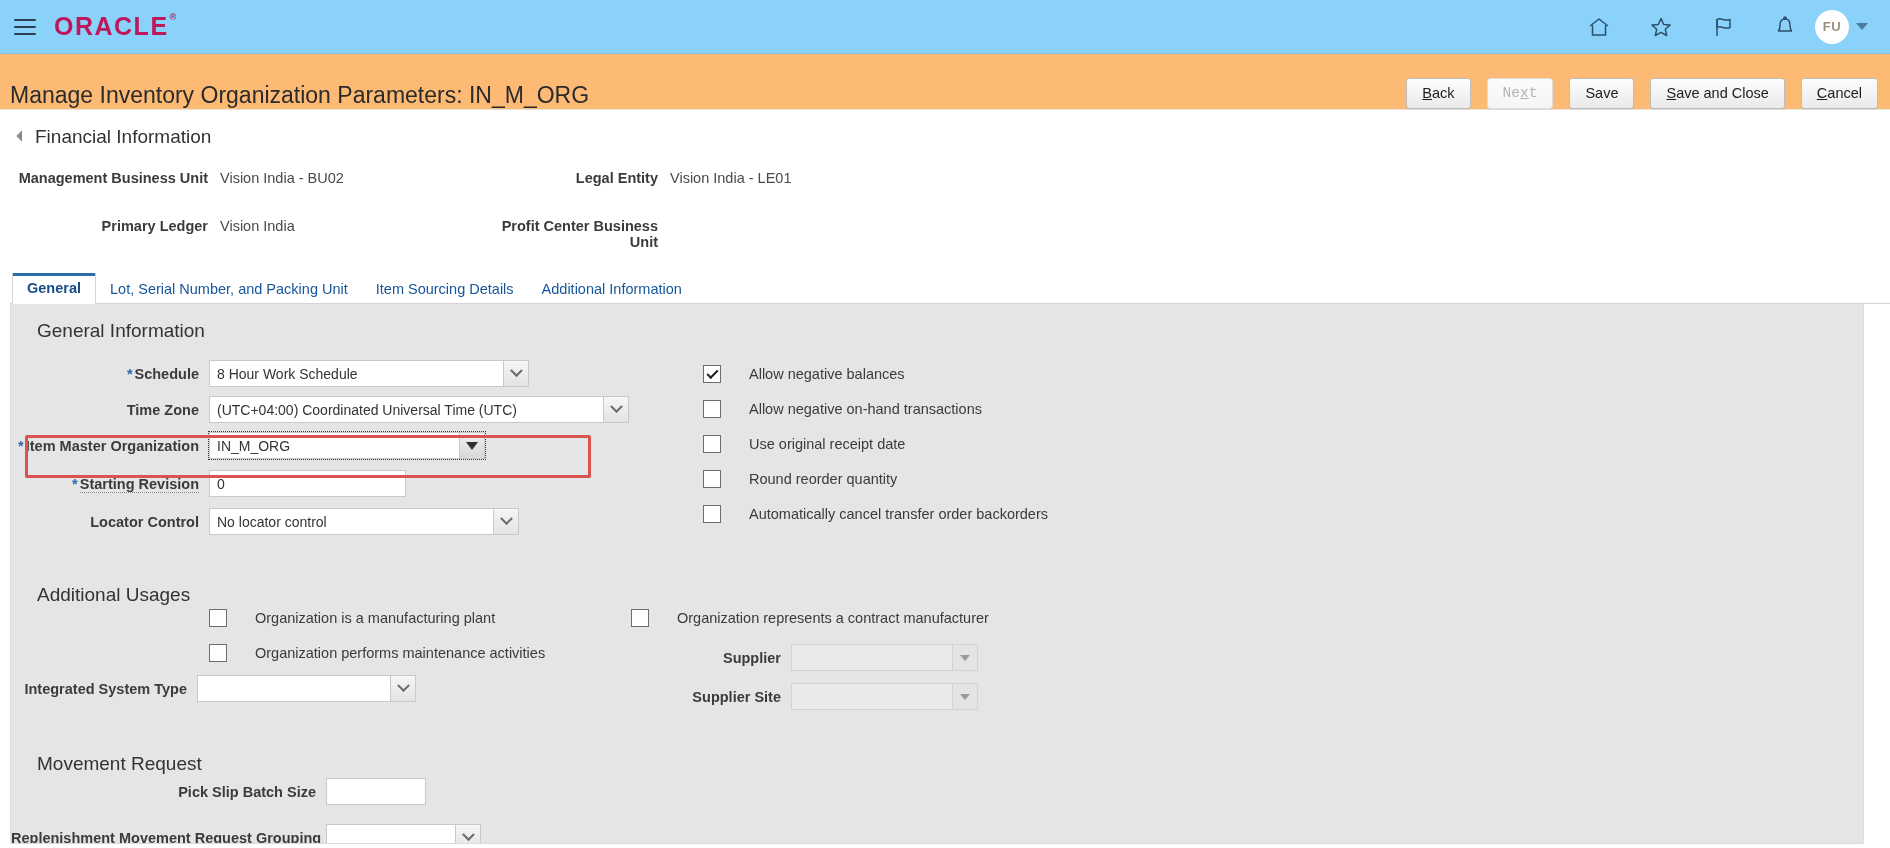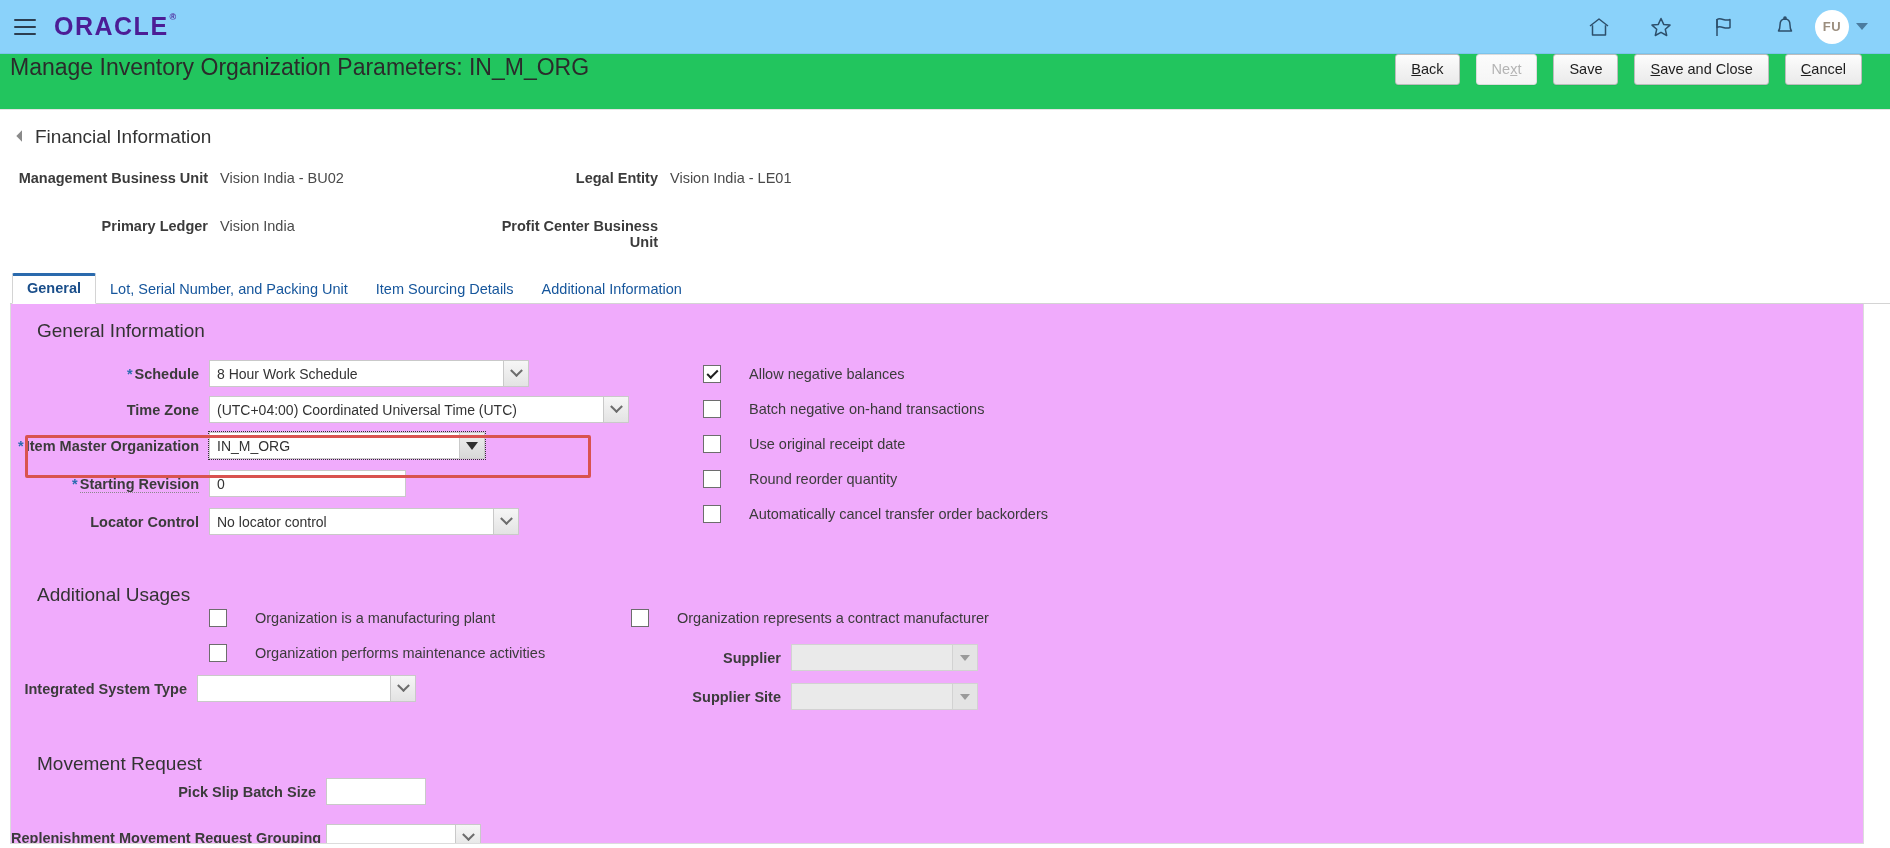--- a/index.html
+++ b/index.html
@@ -31,21 +31,21 @@
     margin-right: 14px;
   }
   .hamburger span {
     display: block; height: 2px; width: 22px;
     background: #2c3e50; border-radius: 1px;
   }
   .oracle-logo {
     font-size: 25px;
     letter-spacing: 1.5px;
     font-weight: bold;
-    color: #4c1d95;
+    color: #be185d;
     font-family: "Liberation Sans", sans-serif;
     position: relative;
     user-select: none;
   }
   .oracle-logo sup {
     font-size: 9px;
     vertical-align: super;
     position: relative;
     top: -6px;
     left: 1px;
@@ -72,23 +72,23 @@
     width: 0; height: 0;
     border-left: 6px solid transparent;
     border-right: 6px solid transparent;
     border-top: 7px solid #3f6d8e;
     opacity: .85;
   }
 
   
   .title-row {
     height: 56px;
-    display: flex; align-items: flex-start;
-    padding: 0 28px 0 10px;
-    background: #22c55e;
+    display: flex; align-items: flex-end;
+    padding: 0 12px 0 10px;
+    background: #fdba74;
     border-bottom: 1px solid #e4e4e4;
   }
   .page-title {
     font-size: 23px;
     color: #2b2b2b;
     font-weight: normal;
     white-space: nowrap;
   }
   .title-spacer { flex: 1; }
   .btn-group { display: flex; align-items: center; gap: 16px; }
@@ -102,20 +102,21 @@
     cursor: pointer;
     white-space: nowrap;
     line-height: 1.2;
     box-shadow: 0 1px 0 rgba(0,0,0,.04);
   }
   .btn.disabled {
     color: #b4b4b4;
     border-color: #dcdcdc;
     background: linear-gradient(to bottom, #fcfcfc, #f5f5f5);
     cursor: default;
+    font-family: Liberation Mono, monospace;
   }
   .btn u { text-decoration: underline; }
 
   
   .section-wrap { padding: 0 0 0 10px; }
   .collapse-head {
     display: flex; align-items: center;
     gap: 9px;
     padding: 16px 0 6px 8px;
     cursor: pointer;
@@ -171,21 +172,21 @@
   }
 
   
   .content-panel {
     border: 1px solid #dcdcdc;
     border-top: none;
     margin-right: 26px;
     height: 540px;
     overflow: hidden;
     position: relative;
-    background: #f0abfc;
+    background: #e5e5e5;
   }
   .sec-title {
     font-size: 19px; color: #333;
     padding: 16px 0 4px 26px;
   }
   .sec-title.sub { padding-top: 22px; }
 
   
   .frow { display: flex; align-items: center; margin-bottom: 9px; }
   .flabel {
@@ -415,21 +416,21 @@
 
   <div class="abs" style="left:692px; top:61px;">
     <div class="cbrow" style="margin-bottom:17px;">
       <div class="cbox">
             <span class="tick"></span>
           </div>
       <div class="cblabel">Allow negative balances</div>
     </div>
     <div class="cbrow" style="margin-bottom:17px;">
       <div class="cbox"></div>
-      <div class="cblabel">Batch negative on-hand transactions</div>
+      <div class="cblabel">Allow negative on-hand transactions</div>
     </div>
     <div class="cbrow" style="margin-bottom:17px;">
       <div class="cbox"></div>
       <div class="cblabel">Use original receipt date</div>
     </div>
     <div class="cbrow" style="margin-bottom:17px;">
       <div class="cbox"></div>
       <div class="cblabel">Round reorder quantity</div>
     </div>
     <div class="cbrow">

